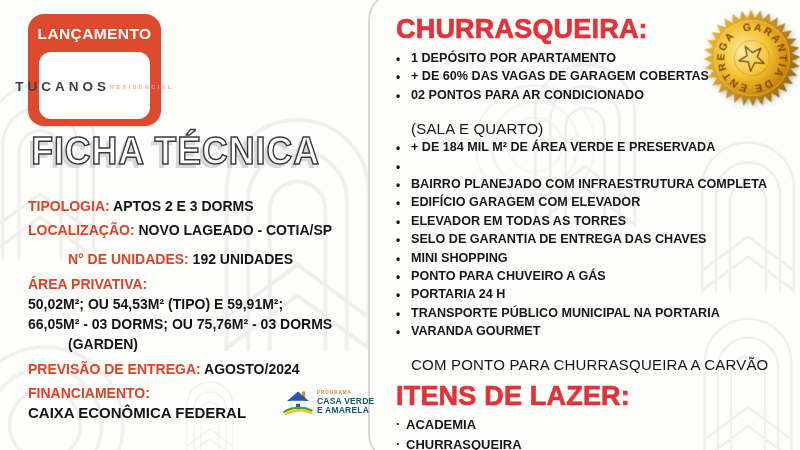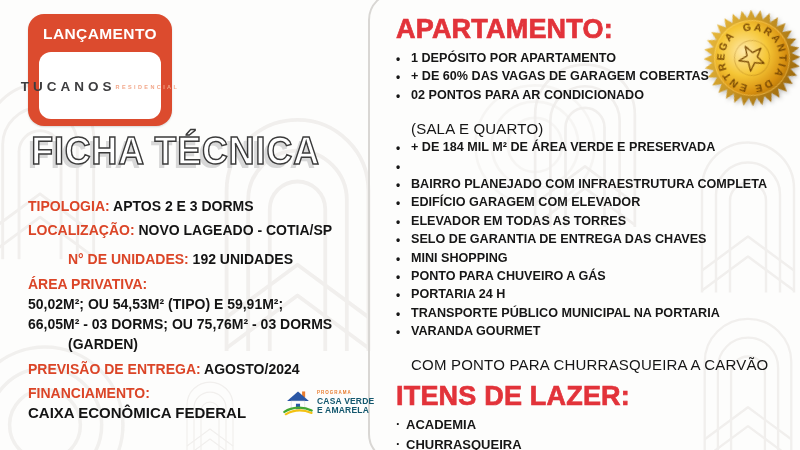--- a/index.html
+++ b/index.html
@@ -2,21 +2,21 @@
 <html><head>
 <meta charset="utf-8">
 <style>
   html,body{margin:0;padding:0;}
   body{font-family:"Liberation Sans","DejaVu Sans",sans-serif;}
   .stage{position:relative;width:800px;height:450px;overflow:hidden;background:#fdfdfc;}
   .stage *{box-sizing:border-box;}
   .wm{position:absolute;pointer-events:none;opacity:.85;}
 
   
-  .badge{position:absolute;left:28px;top:14px;width:144px;height:112px;background:#DC4B2E;border-radius:16px;box-shadow:0 1px 2px rgba(0,0,0,.15);}
+  .badge{position:absolute;left:28px;top:14px;width:133px;height:112px;background:#DC4B2E;border-radius:16px;box-shadow:0 1px 2px rgba(0,0,0,.15);}
   .badge-label{margin-top:11px;text-align:center;color:#ffffff;font-weight:700;font-size:15.5px;letter-spacing:.4px;}
   .badge-card{position:absolute;left:11px;right:11px;top:38px;bottom:7px;background:#ffffff;border-radius:12px;display:flex;align-items:center;justify-content:center;}
   .brand-name{font-size:13.5px;letter-spacing:4px;color:#3d3d3f;font-weight:700;margin-top:2px;}
   .brand-sub{font-size:5.5px;letter-spacing:2.4px;color:#f2a78a;font-weight:700;margin-top:3px;}
 
   .page-title{position:absolute;left:22px;top:130px;width:306px;text-align:center;font-size:38px;font-weight:800;white-space:nowrap;color:#ffffff;-webkit-text-stroke:1.5px #3a3a3a;text-shadow:-4px 4px 0 #d8d8d8;transform:scaleX(.94);transform-origin:center;letter-spacing:1px;}
 
   .specs{position:absolute;left:28px;top:196px;width:348px;font-size:14px;font-weight:700;color:#141414;line-height:20px;}
   .specs .lbl{color:#DB4527;}
   .spec-row{white-space:nowrap;}
@@ -154,21 +154,21 @@
       <path d="M4,40.5 C16,33.5 30,33.5 42,38.5" stroke="#f3c212" stroke-width="3" fill="none" stroke-linecap="round"></path>
     </svg>
     <div class="partner-text">
       <div class="partner-program">PROGRAMA</div>
       <div class="partner-line">CASA VERDE</div>
       <div class="partner-line">E AMARELA</div>
     </div>
   </div>
 
   <div class="right">
-    <div class="red-heading">APARTAMENTO:</div>
+    <div class="red-heading">CHURRASQUEIRA:</div>
     <ul class="plain diff">
 
         <li>
           <span class="blt">•</span>
           <div>
             <div class="itm-text">1 DEPÓSITO POR APARTAMENTO</div>
 
           </div>
         </li>
 

